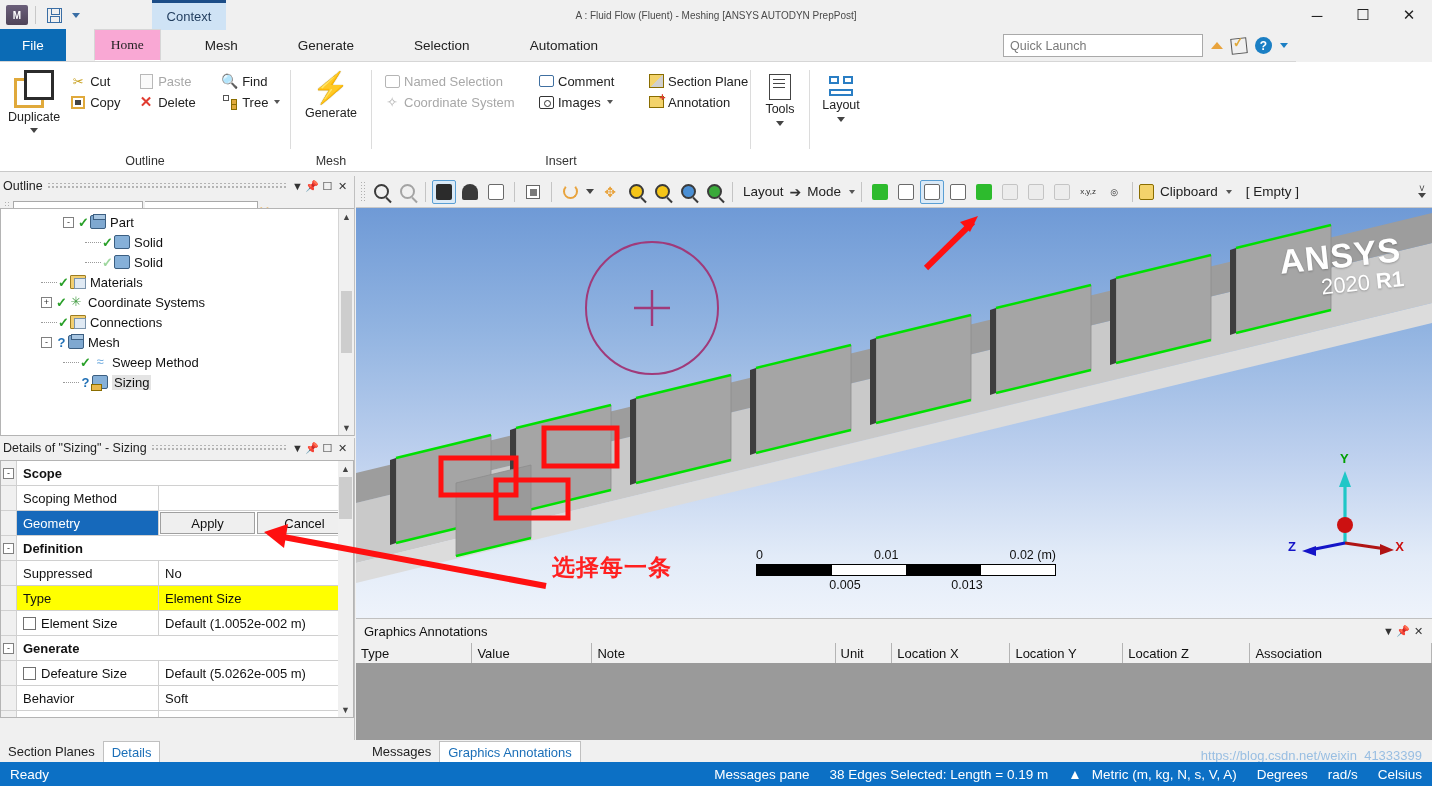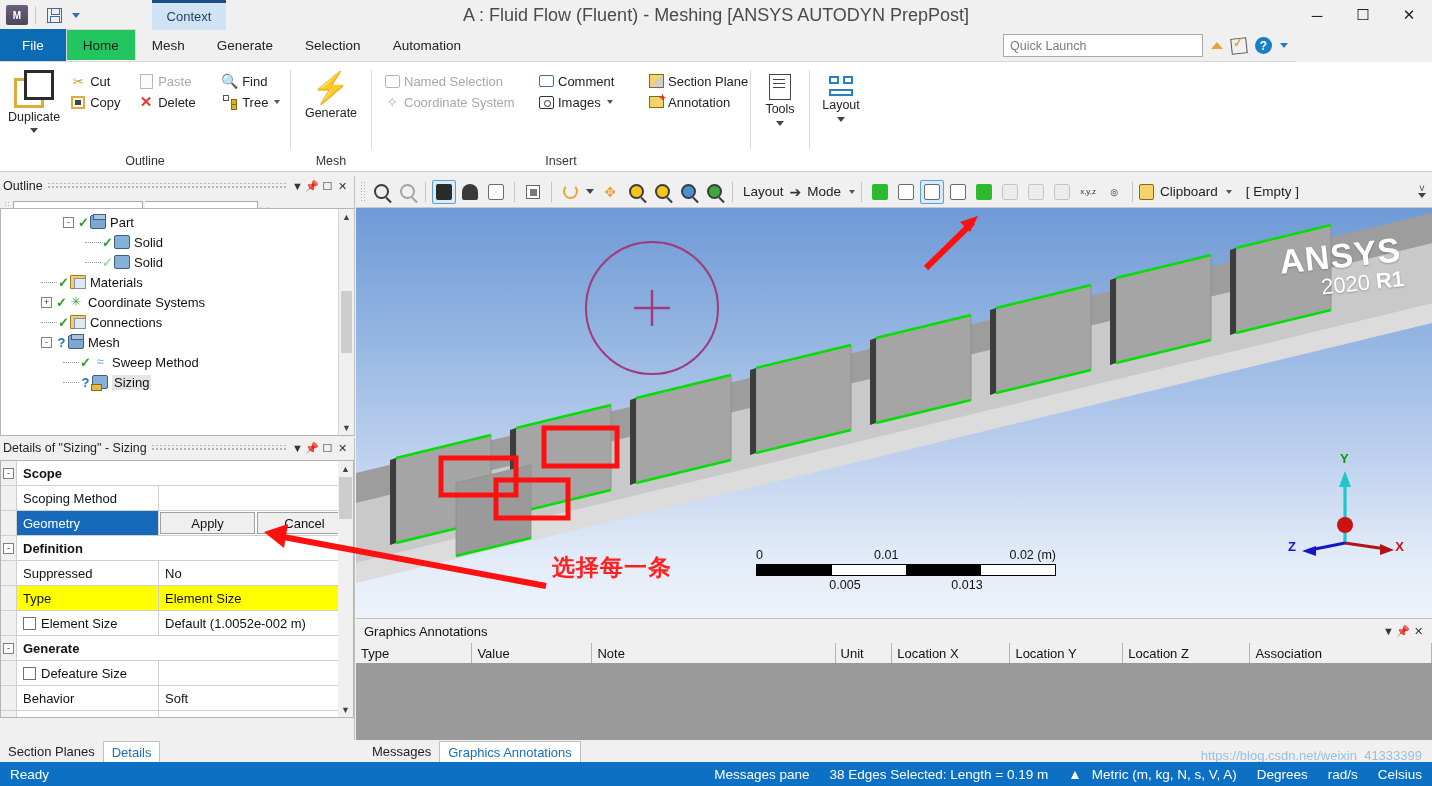--- a/index.html
+++ b/index.html
@@ -50,40 +50,41 @@
   }
   .context-tab {
     position: absolute; left: 152px; top: 0; width: 74px; height: 30px;
     background: #cfe3f5; color: #1f3b5c; font-size: 13px;
     display: flex; align-items: center; justify-content: center;
     border-top: 3px solid #1c4d87;
   }
   .win-title {
     position: absolute; left: 0; right: 0; top: 0; height: 30px;
     display: flex; align-items: center; justify-content: center;
-    color: #4a4a4a; font-size: 18px; pointer-events: none;
+    color: #4a4a4a; font-size: 10px; pointer-events: none;
   }
   .win-ctrls { position: absolute; right: 0; top: 0; height: 30px; display: flex; }
   .win-ctrl {
     width: 46px; height: 30px; display: flex; align-items: center;
     justify-content: center; font-size: 15px; color: #222;
   }
 
   
   .ribbon-tabs {
     position: absolute; left: 0; top: 30px; width: 1296px; height: 32px;
     background: #f0f0f0; display: flex; align-items: flex-end;
     border-bottom: 1px solid #d6d6d6;
+    gap: 28px;
   }
   .rtab {
     height: 32px; padding: 0 16px; display: flex; align-items: center;
     font-size: 13.5px; color: #222;
   }
   .rtab.file { background: #0b6bb5; color: #fff; font-size: 13.5px; padding: 0 22px; height: 32px; }
-  .rtab.active { background: #22c55e; border: 1px solid #d6d6d6; border-bottom: 1px solid #fff; }
+  .rtab.active { background: #f9a8d4; border: 1px solid #d6d6d6; border-bottom: 1px solid #fff; font-family: Liberation Serif, serif; }
   .quick-launch-wrap {
     position: absolute; right: 8px; top: 4px; display: flex; align-items: center; gap: 8px;
   }
   .quick-launch {
     width: 200px; height: 23px; border: 1px solid #a9a9a9; background: #fff;
     padding: 0 6px; font-size: 12.5px; color: #7a7a7a;
     display: flex; align-items: center;
   }
   .chev-up {
     width: 0; height: 0; border-left: 6px solid transparent;
@@ -718,20 +719,21 @@
               <i>-</i>
             </div>
             <div class="dsection">Generate</div>
           </div>
           <div class="drow">
             <div class="dcollapse"></div>
             <div class="dkey">
               <span class="dcheck"></span>
               <span>Defeature Size</span>
             </div>
+            <div class="dval">Default (5.0262e-005 m)</div>
           </div>
           <div class="drow">
             <div class="dcollapse"></div>
             <div class="dkey">
               <span>Behavior</span>
             </div>
             <div class="dval">Soft</div>
           </div>
           <div class="drow">
             <div class="dcollapse"></div>

